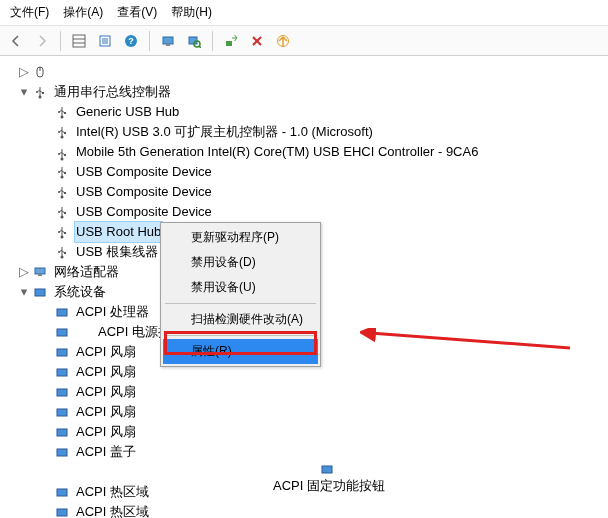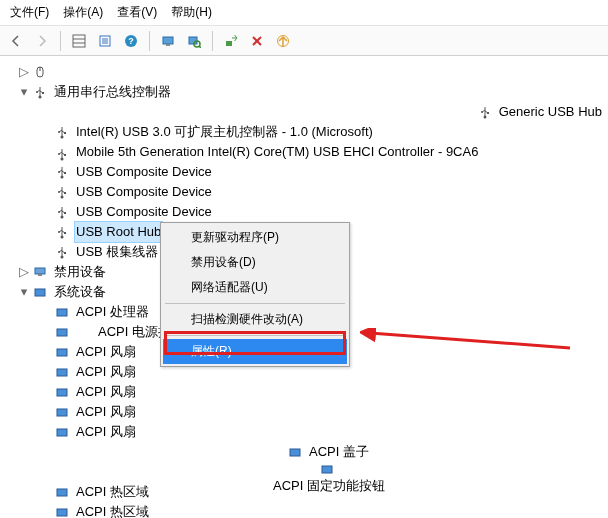--- a/index.html
+++ b/index.html
@@ -12,24 +12,24 @@
 .tbtn { width: 20px; height: 20px; display: flex; align-items: center; justify-content: center; border: 1px solid transparent; }
 .sep { width: 1px; height: 20px; background: #ccc; margin: 0 2px; }
 
 .tree { padding: 6px 4px; font-size: 13px; line-height: 20px; user-select: none; }
 .node { display: flex; align-items: center; height: 20px; white-space: nowrap; }
 .twist { width: 16px; height: 16px; display: inline-flex; align-items: center; justify-content: center; color: #666; cursor: default; }
 .icon { width: 16px; height: 16px; display: inline-flex; align-items: center; justify-content: center; margin-right: 4px; }
 .label { padding: 0 2px; }
 .sel { background: #cce8ff; border: 1px solid #99d1ff; padding: 0 1px; }
 
-.ctxmenu { position: absolute; top: 222px; left: 160px; width: 190px; background: #f0f0f0; border: 1px solid #a0a0a0; box-shadow: 1px 1px 3px rgba(0,0,0,0.2); padding: 2px; font-size: 12px; z-index: 10; }
+.ctxmenu { position: absolute; top: 222px; left: 160px; width: 161px; background: #f0f0f0; border: 1px solid #a0a0a0; box-shadow: 1px 1px 3px rgba(0,0,0,0.2); padding: 2px; font-size: 12px; z-index: 10; }
 .ctxmenu .mitem { padding: 4px 10px 4px 28px; cursor: default; }
 .ctxmenu .msep { height: 1px; background: #c0c0c0; margin: 3px 2px; }
-.ctxmenu .mitem.hl { background: #2d89ef; color: #ffffff; }
+.ctxmenu .mitem.hl { background: #2d89ef; color: #000000; }
 .ctxmenu .redbox { position: absolute; left: 3px; right: 3px; top: 108px; height: 24px; border: 3px solid #e02020; pointer-events: none; }
 
 .arrow { position: absolute; top: 328px; left: 360px; pointer-events: none; }
 </style>
 </head>
 <body>
 
 <div class="menubar">
   <span>文件(F)</span>
   <span>操作(A)</span>
@@ -125,21 +125,21 @@
           <line x1="7" y1="2" x2="7" y2="11" stroke="#555"></line>
           <path d="M7 5 L4 7 M7 6 L10 8" stroke="#555" fill="none"></path>
           <circle cx="4" cy="7" r="1" fill="#555"></circle>
           <rect x="9" y="7" width="2" height="2" fill="#555"></rect>
         </svg>
       </span>
     <span class="label">通用串行总线控制器</span>
   </div>
 
   <div id="usb-children">
-      <div class="node" style="padding-left: 50px; justify-content: flex-end;">
+      <div class="node" style="padding-left: 50px;">
         <span class="icon">
           <svg width="14" height="14" viewBox="0 0 14 14">
             <circle cx="7" cy="12" r="1.5" fill="#555"></circle>
             <line x1="7" y1="2" x2="7" y2="11" stroke="#555"></line>
             <path d="M7 5 L4 7 M7 6 L10 8" stroke="#555" fill="none"></path>
             <circle cx="4" cy="7" r="1" fill="#555"></circle>
             <rect x="9" y="7" width="2" height="2" fill="#555"></rect>
           </svg>
         </span>
         <span class="label">Generic USB Hub</span>
@@ -231,21 +231,21 @@
     </div>
 
   <div class="node" style="padding-left:12px">
     <span class="twist">▷</span>
     <span class="icon">
         <svg width="14" height="14" viewBox="0 0 14 14">
           <rect x="2" y="3" width="10" height="6" fill="#6aa0d8" stroke="#2a6aa8"></rect>
           <rect x="5" y="9" width="4" height="2" fill="#888"></rect>
         </svg>
       </span>
-    <span class="label">禁用设备</span>
+    <span class="label">网络适配器</span>
   </div>
 
   <div class="node" style="padding-left:12px">
     <span class="twist">▾</span>
     <span class="icon">
         <svg width="14" height="14" viewBox="0 0 14 14">
           <rect x="2" y="4" width="10" height="7" fill="#4a90d8" stroke="#2a5a98"></rect>
         </svg>
       </span>
     <span class="label">系统设备</span>
@@ -301,21 +301,21 @@
         <span class="label">ACPI 风扇</span>
       </div>
       <div class="node" style="padding-left: 50px;">
         <span class="icon">
           <svg width="14" height="14" viewBox="0 0 14 14">
             <rect x="2" y="4" width="10" height="7" fill="#4a90d8" stroke="#2a5a98"></rect>
           </svg>
         </span>
         <span class="label">ACPI 风扇</span>
       </div>
-      <div class="node" style="padding-left: 50px; justify-content: center;">
+      <div class="node" style="padding-left: 50px;">
         <span class="icon">
           <svg width="14" height="14" viewBox="0 0 14 14">
             <rect x="2" y="4" width="10" height="7" fill="#4a90d8" stroke="#2a5a98"></rect>
           </svg>
         </span>
         <span class="label">ACPI 盖子</span>
       </div>
       <div class="node" style="padding-left: 50px; flex-direction: column;">
         <span class="icon">
           <svg width="14" height="14" viewBox="0 0 14 14">
@@ -340,21 +340,21 @@
         </span>
         <span class="label">ACPI 热区域</span>
       </div>
     </div>
 
 </div>
 
 <div class="ctxmenu">
   <div class="mitem">更新驱动程序(P)</div>
   <div class="mitem">禁用设备(D)</div>
-  <div class="mitem">网络适配器(U)</div>
+  <div class="mitem">禁用设备(U)</div>
   <div class="msep"></div>
   <div class="mitem">扫描检测硬件改动(A)</div>
   <div class="msep"></div>
   <div class="mitem hl">属性(R)</div>
   <div class="redbox"></div>
 </div>
 
 <svg class="arrow" width="220" height="40">
   <defs>
       <marker id="ah" markerWidth="10" markerHeight="10" refX="2" refY="3" orient="auto">

